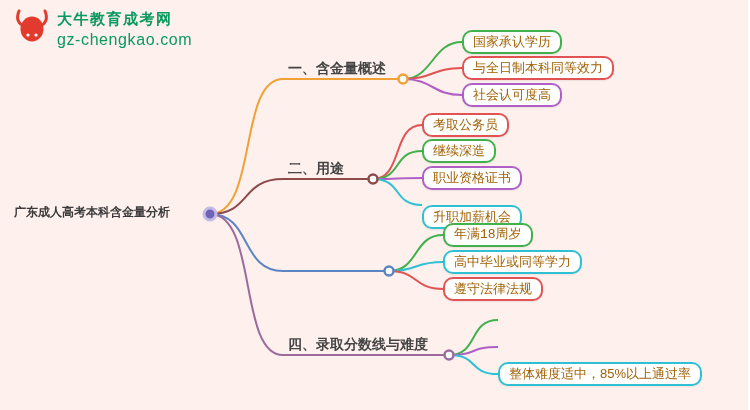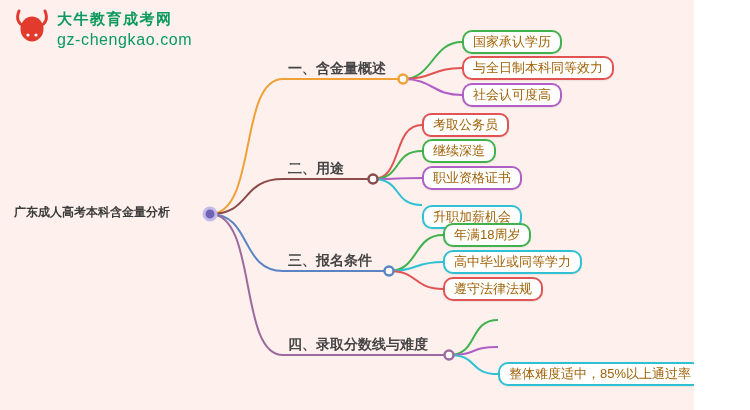--- a/index.html
+++ b/index.html
@@ -1,16 +1,16 @@
 <!DOCTYPE html>
 <html><head>
 <meta charset="utf-8">
 <style>
   html,body{margin:0;padding:0;}
-  .canvas{position:relative;width:694px;height:410px;background:#fdf0ed;
+  .canvas{position:relative;width:748px;height:410px;background:#fdf0ed;
           font-family:"Liberation Sans","DejaVu Sans",sans-serif;overflow:hidden;}
   .lines{position:absolute;left:0;top:0;}
   .logo{position:absolute;left:14px;top:9px;display:flex;align-items:flex-start;gap:7px;}
   .logo-text{display:flex;flex-direction:column;}
   .logo-title{font-size:15px;font-weight:bold;color:#0a9a5e;letter-spacing:1.5px;line-height:20px;}
   .logo-url{font-size:16px;color:#0a9a5e;letter-spacing:.6px;margin-top:2px;}
   .root{position:absolute;left:14px;top:204px;font-size:12px;font-weight:bold;color:#3a3a3a;white-space:nowrap;}
   .branch{position:absolute;font-size:14px;font-weight:bold;color:#454545;white-space:nowrap;line-height:18px;}
   .leaf{position:absolute;background:#ffffff;border:2px solid #999;border-radius:10px;
         padding:2px 9px;font-size:13px;line-height:16px;color:#a16207;white-space:nowrap;
@@ -64,31 +64,30 @@
     <div class="logo-text">
       <div class="logo-title">大牛教育成考网</div>
       <div class="logo-url">gz-chengkao.com</div>
     </div>
   </div>
 
   <div class="root">广东成人高考本科含金量分析</div>
 
   <div class="branch" style="left:288px;top:59px">一、含金量概述</div>
   <div class="branch" style="left:288px;top:159px">二、用途</div>
-  <div class="branch" style="left:288px;top:251px">三、报名条件</div>
   <div class="branch" style="left:288px;top:335px">四、录取分数线与难度</div>
 
   <div class="leaf" style="left: 462px; top: 30px; border-color: rgb(65, 177, 77);">国家承认学历</div>
   <div class="leaf" style="left: 462px; top: 56px; border-color: rgb(226, 83, 83);">与全日制本科同等效力</div>
   <div class="leaf" style="left: 462px; top: 83px; border-color: rgb(176, 95, 198);">社会认可度高</div>
 
-  <div class="leaf" style="left: 422px; top: 113px; border-color: rgb(226, 83, 83); border-radius: 9px;">考取公务员</div>
+  <div class="leaf" style="left: 422px; top: 113px; border-color: rgb(226, 83, 83);">考取公务员</div>
   <div class="leaf" style="left: 422px; top: 139px; border-color: rgb(65, 177, 77);">继续深造</div>
   <div class="leaf" style="left: 422px; top: 166px; border-color: rgb(176, 95, 198);">职业资格证书</div>
   <div class="leaf" style="left: 422px; top: 205px; border-color: rgb(47, 193, 211);">升职加薪机会</div>
 
-  <div class="leaf" style="left: 443px; top: 223px; border-color: rgb(65, 177, 77);">年满18周岁</div>
+  <div class="leaf" style="left: 443px; top: 223px; border-color: rgb(65, 177, 77); font-family: Liberation Mono, monospace;">年满18周岁</div>
   <div class="leaf" style="left: 443px; top: 250px; border-color: rgb(47, 193, 211);">高中毕业或同等学力</div>
   <div class="leaf" style="left: 443px; top: 277px; border-color: rgb(226, 83, 83);">遵守法律法规</div>
 
   <div class="leaf" style="left: 498px; top: 362px; border-color: rgb(47, 193, 211);">整体难度适中，85%以上通过率</div>
 
 </div>
 
 </body></html>

